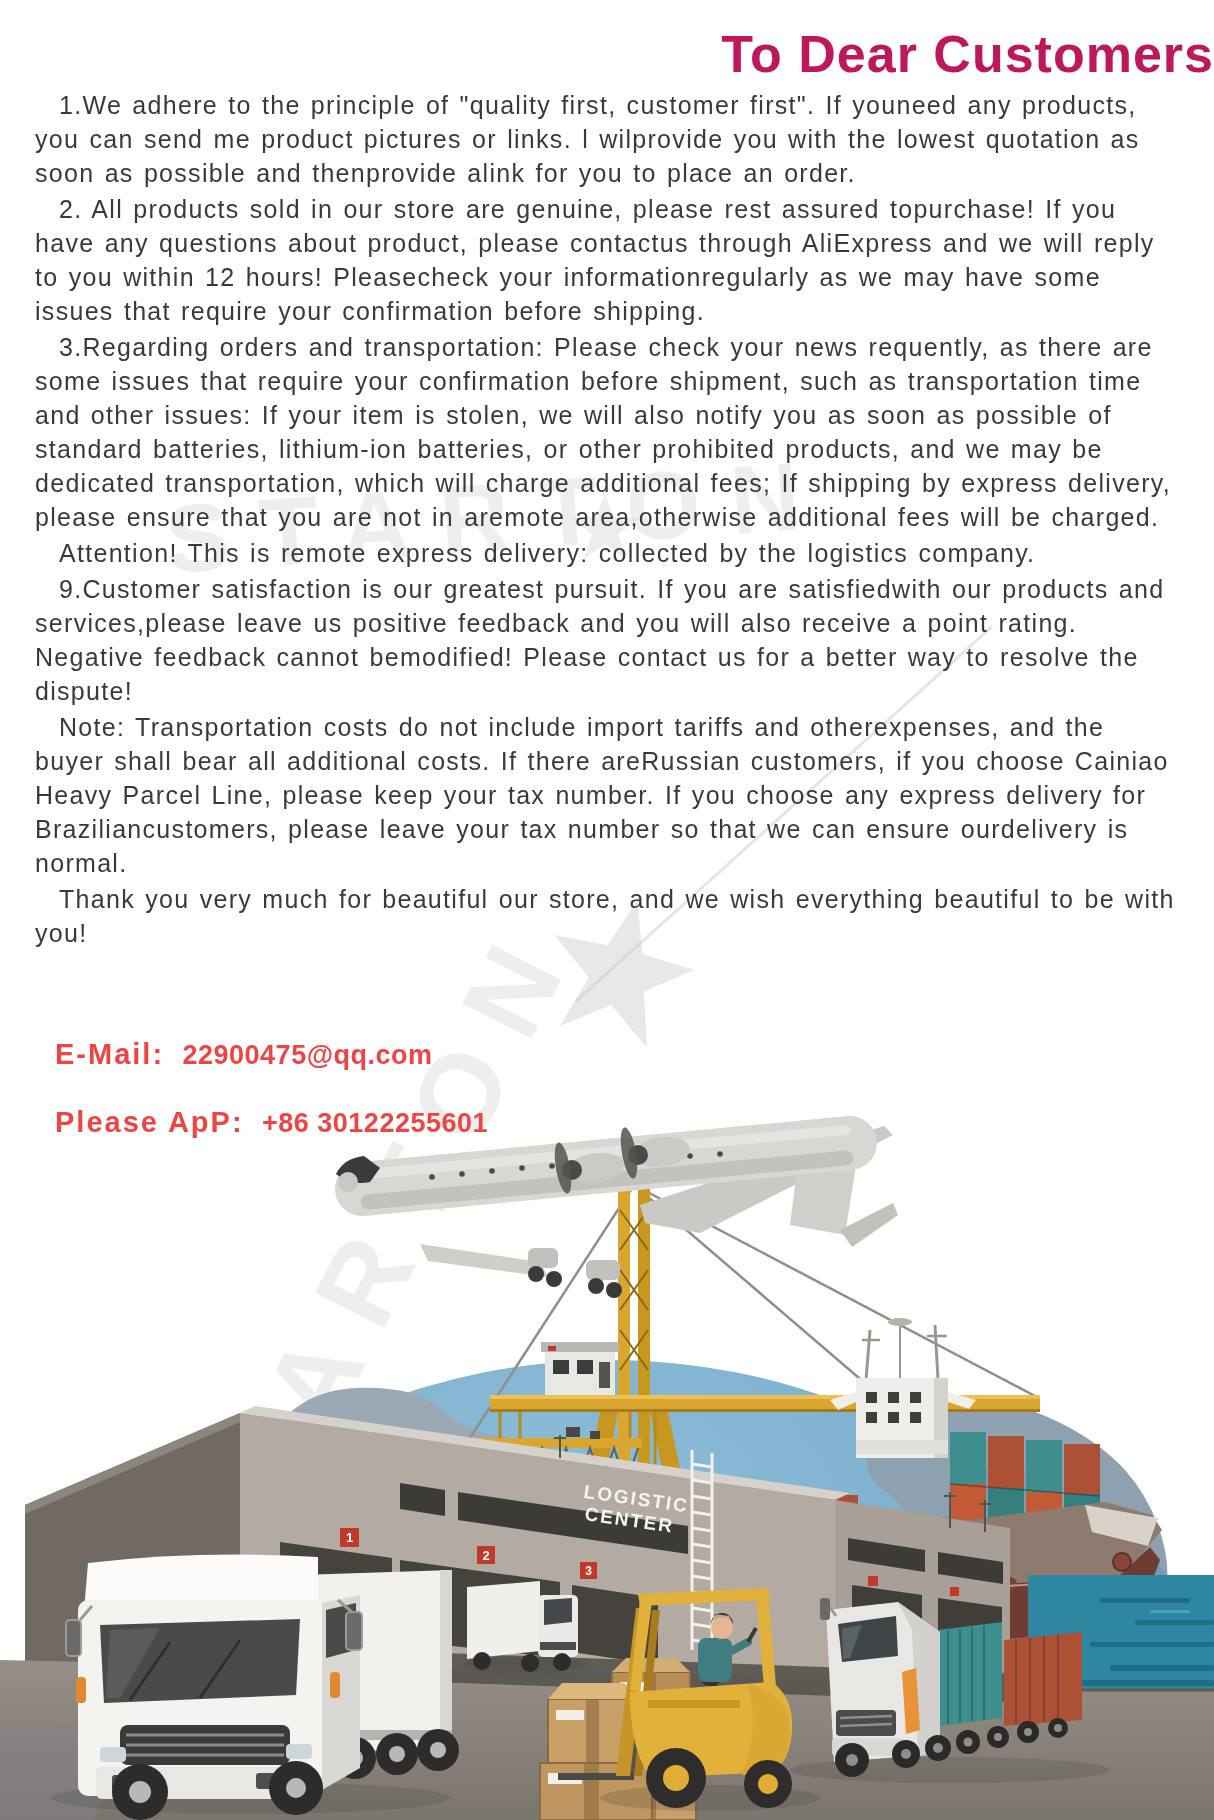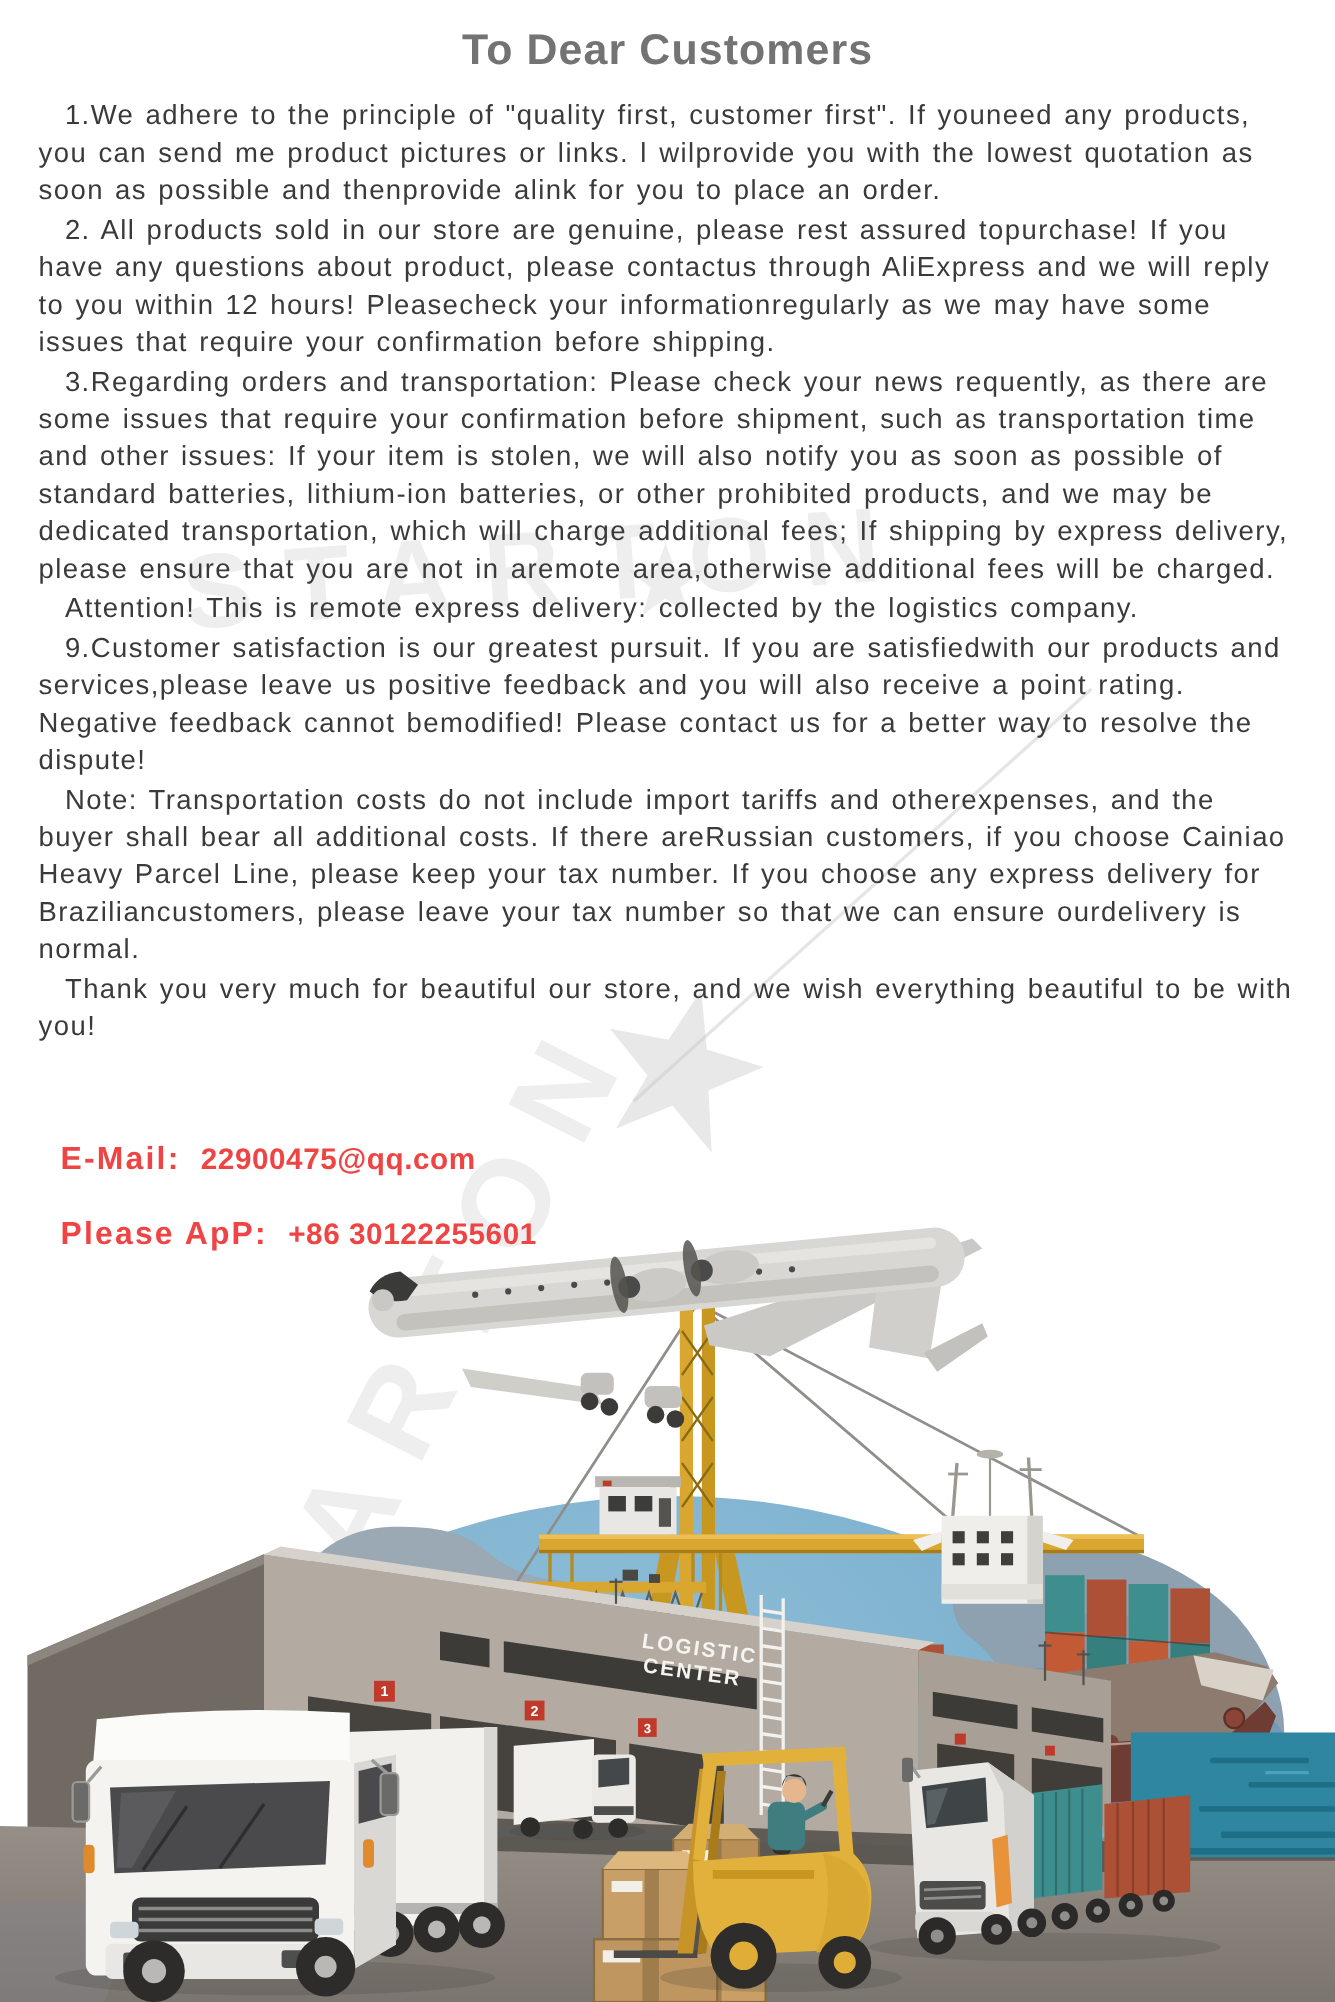--- a/index.html
+++ b/index.html
@@ -1,19 +1,19 @@
 <!DOCTYPE html>
 <html><head>
 <meta charset="utf-8">
 <style>
   html,body{margin:0;padding:0;background:#ffffff;}
   .page{position:relative;width:1214px;height:1820px;background:#ffffff;overflow:hidden;
         font-family:"Liberation Sans",sans-serif;color:#333;}
-  .title{position:absolute;top:24px;left:0;width:100%;text-align:center;
-         font-size:39px;font-weight:bold;color:#737373;letter-spacing:1px;}
+  .title{position:absolute;top:24px;left:0;width:100%;text-align:right;
+         font-size:52px;font-weight:bold;color:#be185d;letter-spacing:1px;}
   .notice{position:absolute;top:86px;left:33px;width:1148px;}
   .notice p{margin:2px;text-indent:24px;font-size:25px;line-height:34px;
             letter-spacing:1.3px;word-spacing:2px;color:#3a3a3a;}
   .contact-row{position:absolute;left:55px;white-space:nowrap;color:#ef4444;}
   .contact-row .lbl{font-size:29px;font-weight:600;letter-spacing:2px;}
   .contact-row .val{font-size:27px;font-weight:bold;letter-spacing:0.5px;margin-left:14px;}
   .email-row{top:1038px;}
   .whatsapp-row{top:1106px;}
   .wm-text{position:absolute;font-size:96px;font-weight:bold;color:rgba(185,185,185,0.24);
            letter-spacing:30px;pointer-events:none;}

